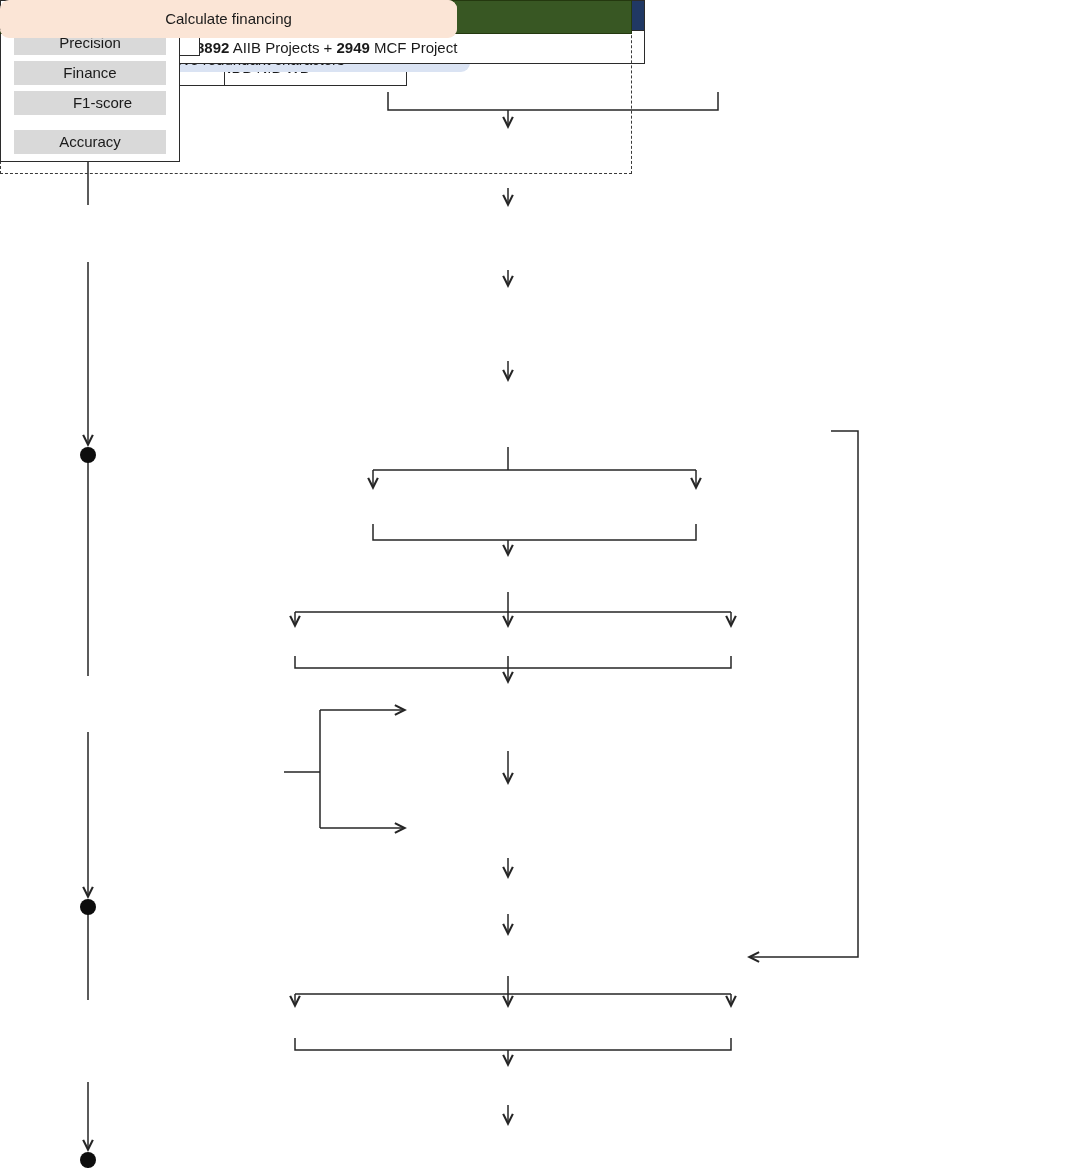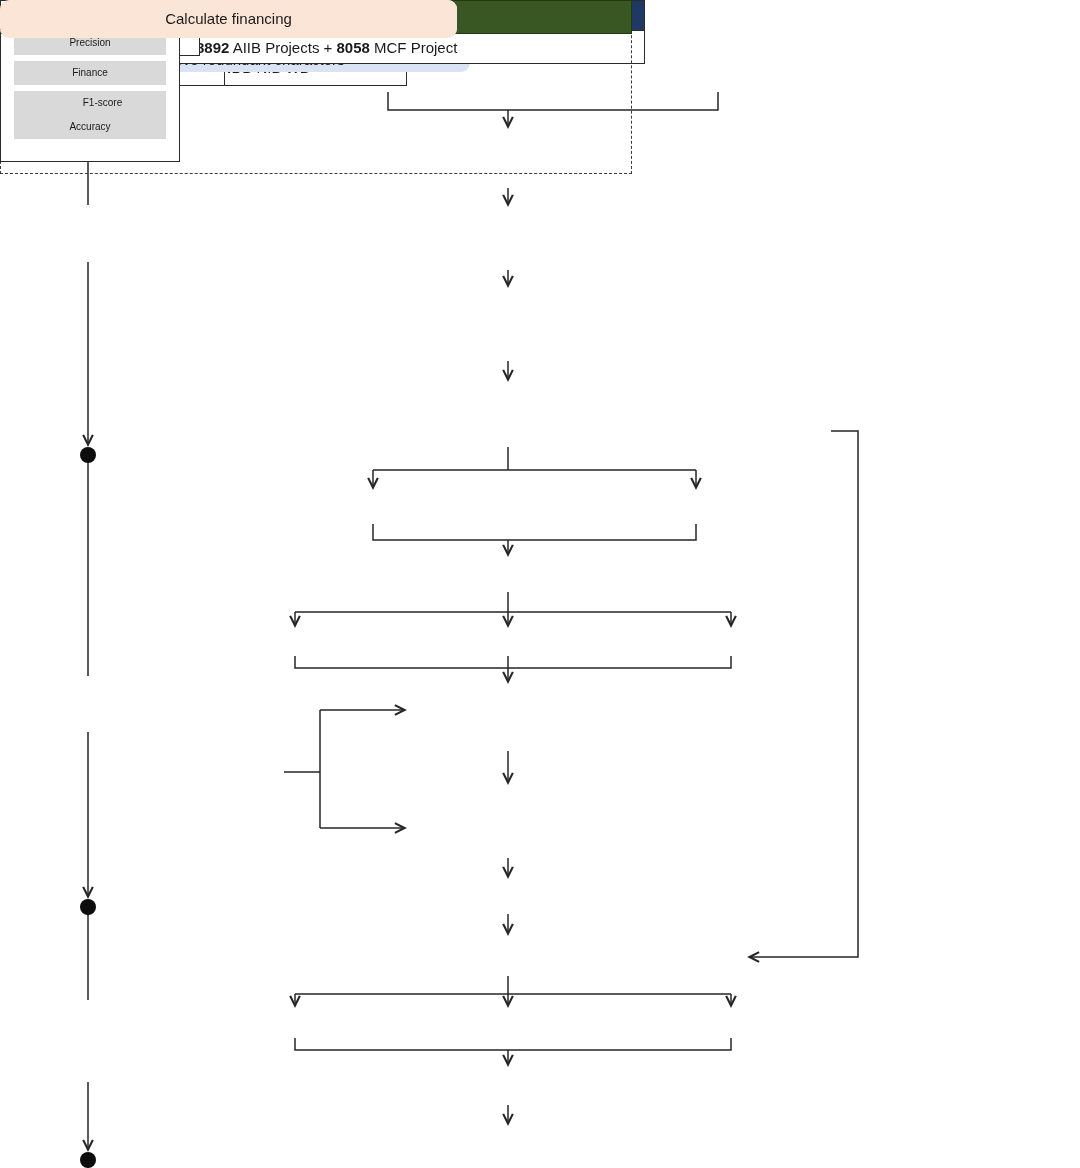--- a/index.html
+++ b/index.html
@@ -12,21 +12,21 @@
   .bordered{border:1.6px solid #2b2b2b;background:#fff;}
   .navy-hdr{background:#203864;color:#fff;display:flex;align-items:center;justify-content:center;font-size:15px;}
   .body-lines{display:flex;flex-direction:column;align-items:center;justify-content:center;font-size:15px;line-height:1.55;}
   .blue-round{background:#dae3f3;border-radius:9px;display:flex;flex-direction:column;justify-content:center;font-size:15px;}
   .green-round{background:#e2efda;border-radius:6px;display:flex;align-items:center;justify-content:center;font-size:15px;}
   .dark-green{background:#385723;border:1px solid #24380f;color:#fff;display:flex;align-items:center;justify-content:center;font-size:15px;}
   .peach{background:#fbe5d6;border-radius:9px;display:flex;align-items:center;justify-content:center;font-size:15px;}
   .white-box{border:1.6px solid #2b2b2b;background:#fff;display:flex;align-items:center;justify-content:center;font-size:15px;}
   .bullet-row{display:flex;align-items:center;justify-content:center;}
   .bullet{margin-right:12px;}
-  .gray-cell{background:#d9d9d9;display:flex;align-items:center;justify-content:center;text-align:center;font-size:10px;line-height:1.25;}
+  .gray-cell{background:#d9d9d9;display:flex;align-items:center;justify-content:center;text-align:center;font-size:15px;line-height:1.25;}
   .preline{white-space:pre-line;}
   .step-label{text-align:center;font-size:17px;line-height:1.35;background:#fff;}
   .step-label b{font-weight:bold;}
   .phase-label{text-align:center;font-size:17px;font-style:italic;line-height:1.45;}
   .classifier{border:1.6px solid #2b2b2b;background:#fff;}
   .classifier .chead{background:#e2efda;border-bottom:1.6px solid #2b2b2b;height:28px;display:flex;align-items:center;justify-content:center;font-size:15px;}
   .classifier .cbody{height:26px;display:flex;align-items:center;justify-content:center;font-size:15px;}
   .dashed{border:1.8px dashed #3a3a3a;background:transparent;}
   i.seg{font-style:italic;}
 </style>
@@ -176,21 +176,21 @@
       <span class="bullet">•</span>
       <span>Remove redundant characters</span>
     </div>
   </div>
 
   <div class="abs bordered" style="left:185;top:383;width:645px;height:64px;">
     <div class="navy-hdr" style="height:29px;border-bottom:1.6px solid #2b2b2b;">Preliminary Project Information Database</div>
     <div style="height:32px;display:flex;align-items:center;justify-content:center;font-size:15px;">
       <b>68892</b>
         <span style="white-space:pre;"> AIIB Projects + </span>
-        <b>8058</b>
+        <b>2949</b>
         <span style="white-space:pre;"> MCF Project</span>
     </div>
   </div>
 
   <div class="abs green-round" style="left:198;top:491;width:350px;height:33px;">
     <span class="bullet">•</span>
     <span>Stratified sampling of 1600 projects</span>
   </div>
   <div class="abs green-round" style="left:563;top:491;width:265px;height:33px;">
     <span class="bullet">•</span>
@@ -220,21 +220,21 @@
 
   <div class="abs classifier" style="left:408;top:786;width:200px;height:56px;">
     <div class="chead">Multi-label classifier</div>
     <div class="cbody">j = 0, ...,11</div>
   </div>
 
   <div class="abs bordered" style="left:637;top:690;width:180px;height:162px;padding:6px 13px;">
     <div style="text-align:center;font-size:15px;margin-bottom:7px;">Model validation</div>
     <div class="gray-cell" style="height:24px;margin-bottom:6px;">Precision</div>
     <div class="gray-cell" style="height:24px;margin-bottom:6px;">Finance</div>
-    <div class="gray-cell" style="height:24px;margin-bottom:0;padding-left:25px;">F1-score</div>
+    <div class="gray-cell" style="height:24px;margin-bottom:15px;padding-left:25px;">F1-score</div>
     <div class="gray-cell" style="height:24px;">Accuracy</div>
   </div>
 
   <div class="abs dark-green" style="left:198;top:880;width:632px;height:34px;">
     <span><span>Trained </span><b>MLCF-BERT</b><span> Model</span></span>
   </div>
 
   <div class="abs peach" style="left:285;top:938;width:457px;height:38px;">Climate project identification and classification</div>
 
   <div class="abs white-box" style="left:198;top:1008;width:195px;height:30px;">Mitigation</div>

